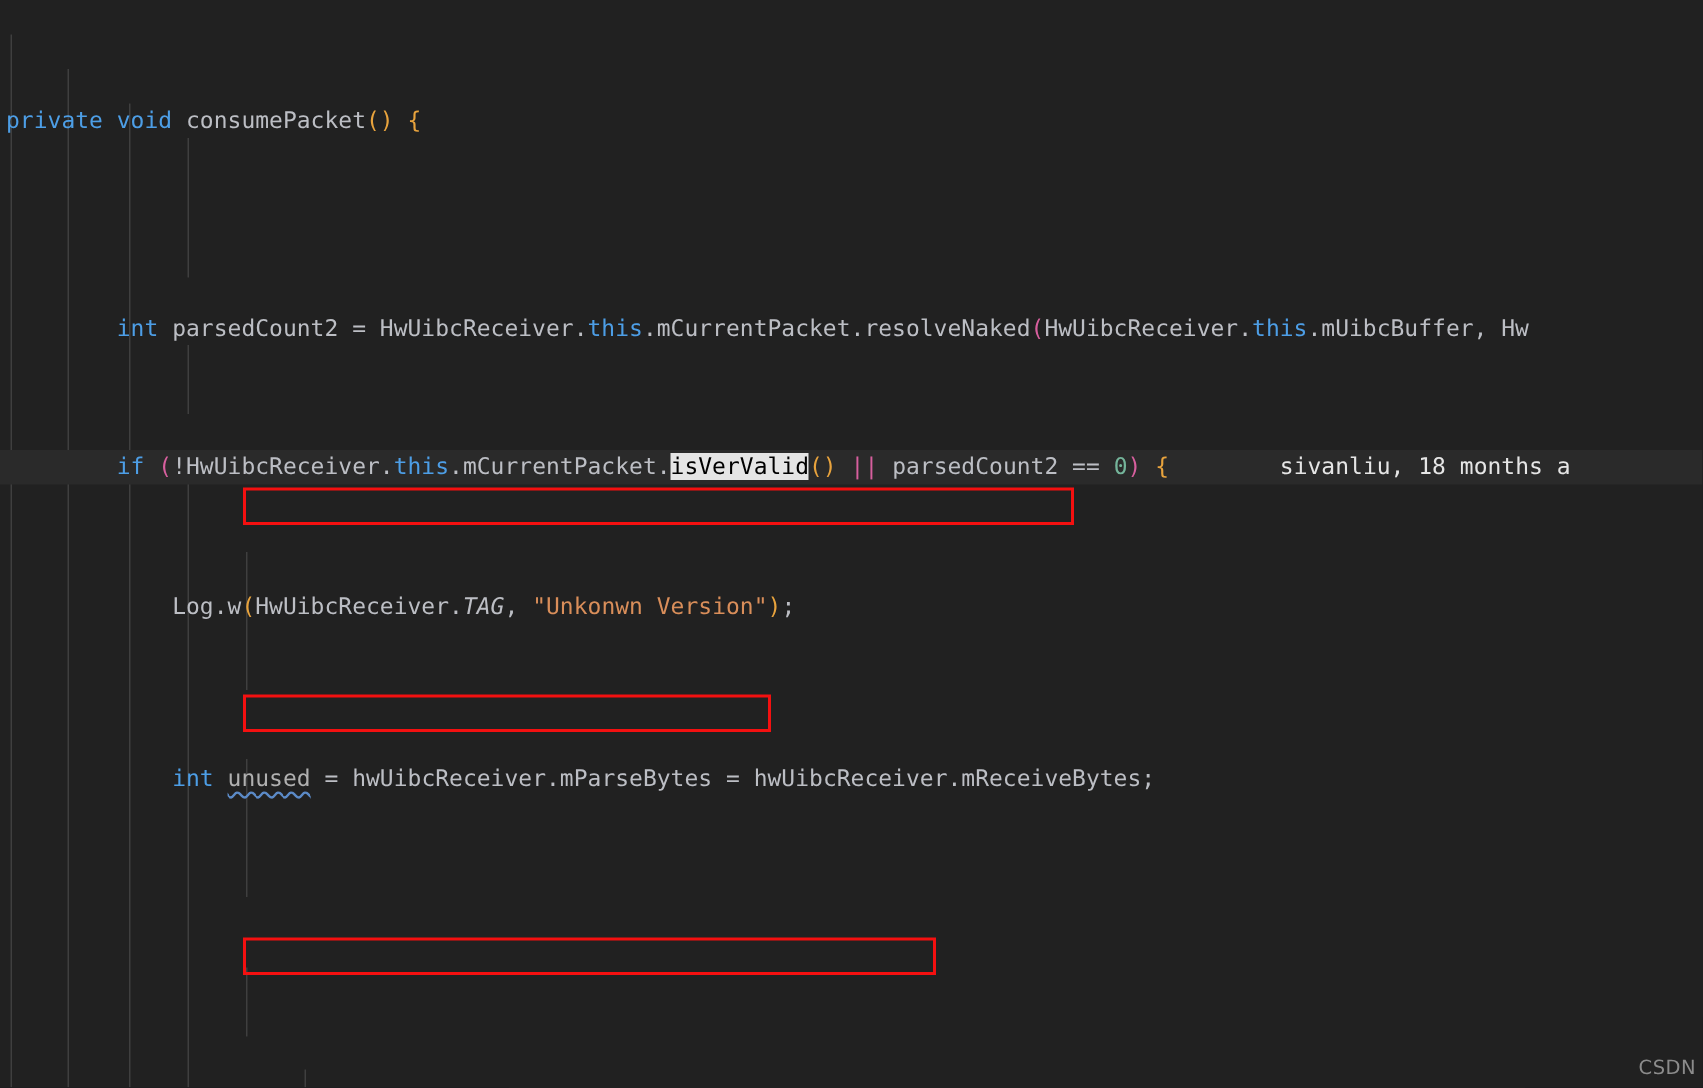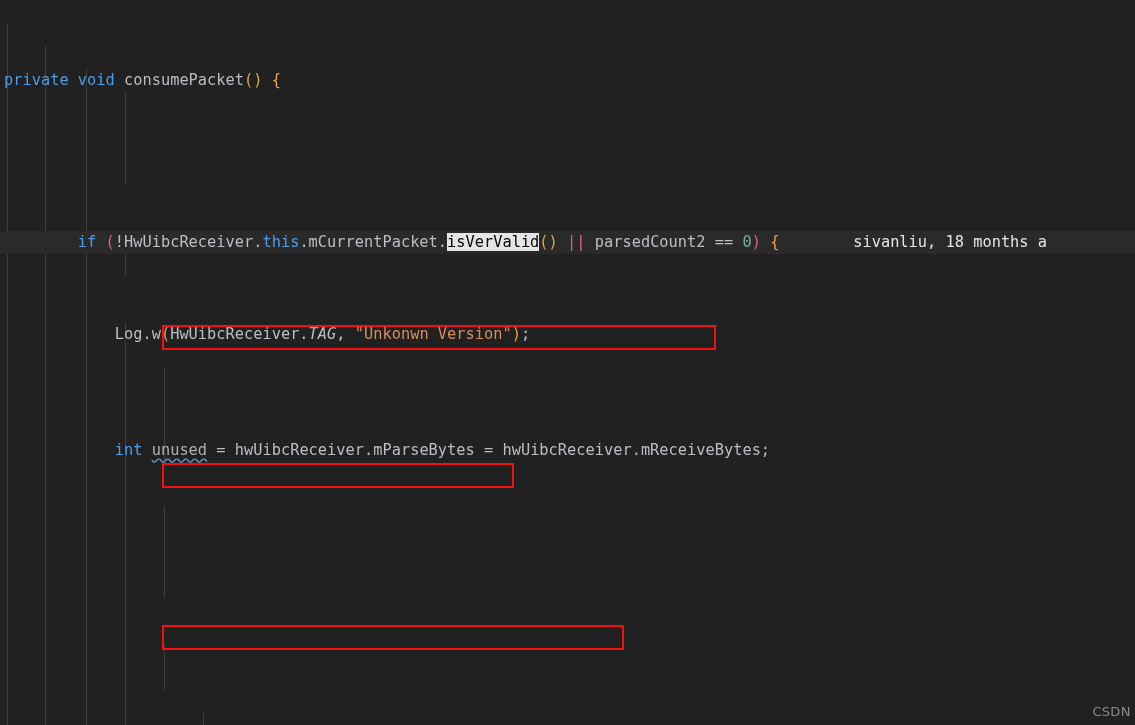--- a/index.html
+++ b/index.html
@@ -98,20 +98,21 @@
     <div class="guide" style="left:164px;top:645px; height:46px;"></div>
     <div class="guide" style="left:203px;top:713px; height:12px;"></div>
   </div>
 
   <div class="code-layer">
 
     <div class="line"><span class="kw2">private</span> <span class="kw2">void</span> <span class="meth">consumePacket</span><span class="par1">()</span> <span class="par1">{</span></div>
 
 
 
+    <div class="line">        <span class="kw2">int</span> <span class="plain">parsedCount2 = HwUibcReceiver.</span><span class="this">this</span><span class="plain">.mCurrentPacket.resolveNaked</span><span class="par2">(</span><span class="plain">HwUibcReceiver.</span><span class="this">this</span><span class="plain">.mUibcBuffer, Hw</span></div>
 
     <div class="line current">        <span class="kw2">if</span> <span class="par2">(</span><span class="plain">!HwUibcReceiver.</span><span class="this">this</span><span class="plain">.mCurrentPacket.</span><span class="occ">isVerValid</span><span class="par1">()</span> <span class="par2">||</span> <span class="plain">parsedCount2 ==</span> <span class="num">0</span><span class="par2">)</span> <span class="par1">{</span>        <span class="blame">sivanliu, 18 months a</span></div>
 
     <div class="line">            <span class="plain">Log.w</span><span class="par1">(</span><span class="plain">HwUibcReceiver.</span><span class="stat">TAG</span><span class="plain">, </span><span class="str">"Unkonwn Version"</span><span class="par1">)</span><span class="plain">;</span></div>
 
 
     <div class="line">            <span class="kw2">int</span> <span class="warn">unused</span> <span class="plain">= hwUibcReceiver.mParseBytes = hwUibcReceiver.mReceiveBytes;</span></div>
 
     
 

